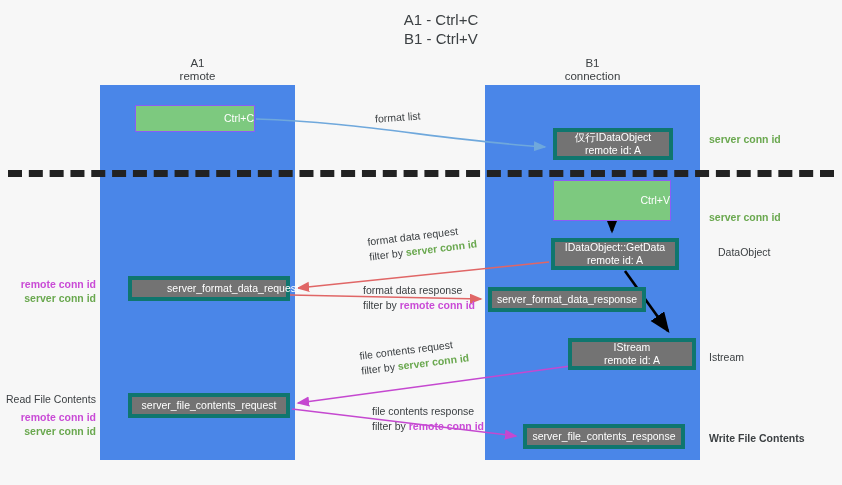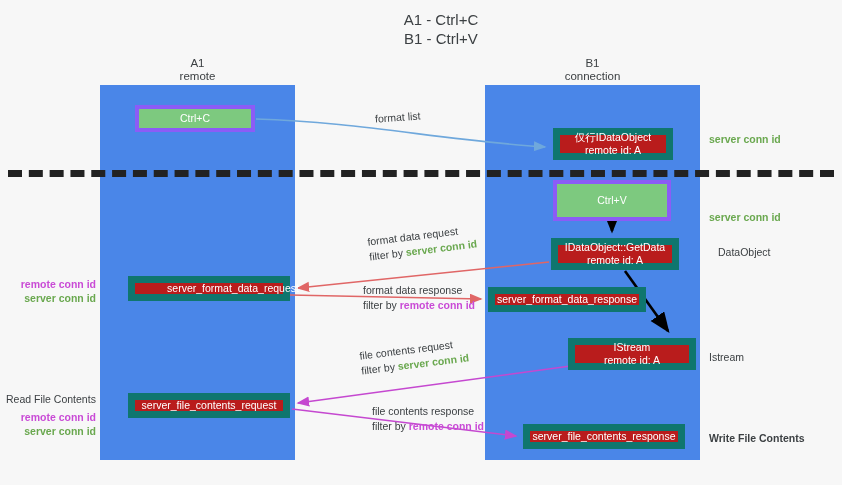--- a/index.html
+++ b/index.html
@@ -30,22 +30,22 @@
     text-align:center;font-size:15px;line-height:19px;color:#3c4043;
   }
   .title span{display:block;margin-left:40px;}
 
   
   .node{
     position:absolute;box-sizing:border-box;
     display:flex;flex-direction:column;align-items:center;justify-content:center;
     color:#ffffff;font-size:10.5px;line-height:13px;text-align:center;
   }
-  .node.green{background:#7dc97f;border:4px solid #8b5cf6;}
-  .node.orange{background:#b91c1c;border:7px solid #0f766e;}
+  .node.green{background:#7dc97f;border:1px solid #8b5cf6;align-items:flex-end;}
+  .node.orange{background:#737373;border:4px solid #0f766e;}
   .node .ln{display:block;white-space:nowrap;}
 
   #n-ctrlc   {left:135px;top:105px;width:120px;height:27px;}
   #n-idataobj{left:553px;top:128px;width:120px;height:32px;}
   #n-ctrlv   {left:553px;top:180px;width:118px;height:41px;}
   #n-getdata {left:551px;top:238px;width:128px;height:32px;}
   #n-istream {left:568px;top:338px;width:128px;height:32px;}
   #n-fdreq   {left:128px;top:276px;width:162px;height:25px;padding-left:48px;}
   #n-fdres   {left:488px;top:287px;width:158px;height:25px;}
   #n-fcreq   {left:128px;top:393px;width:162px;height:25px;}

